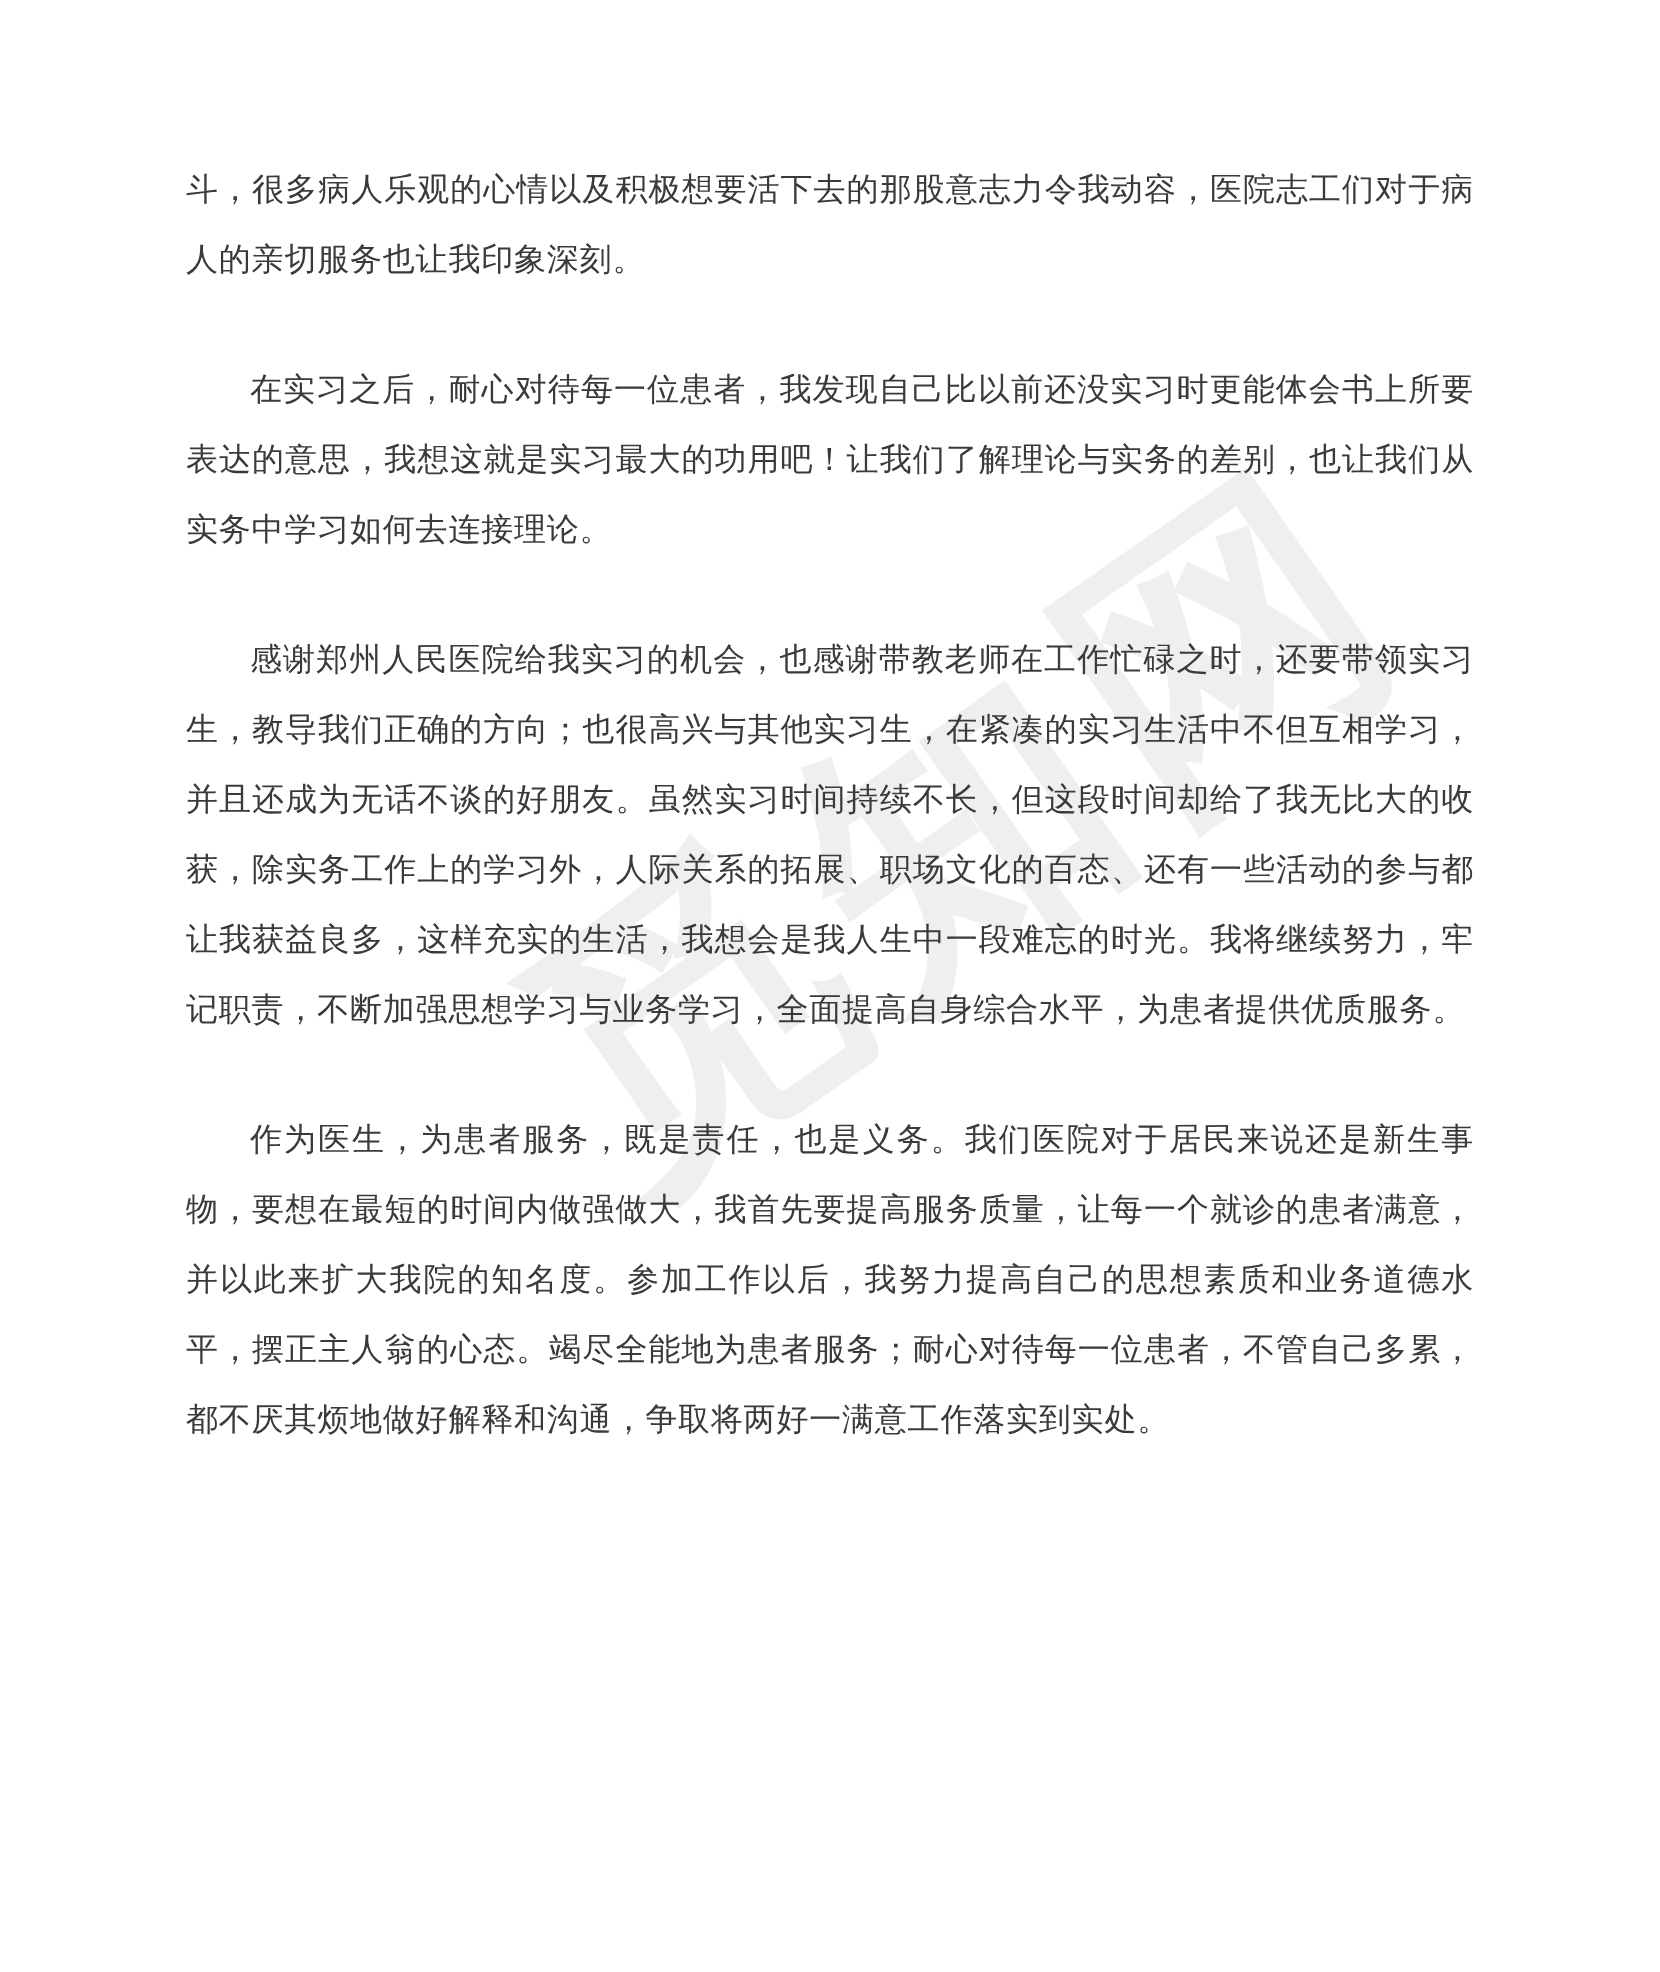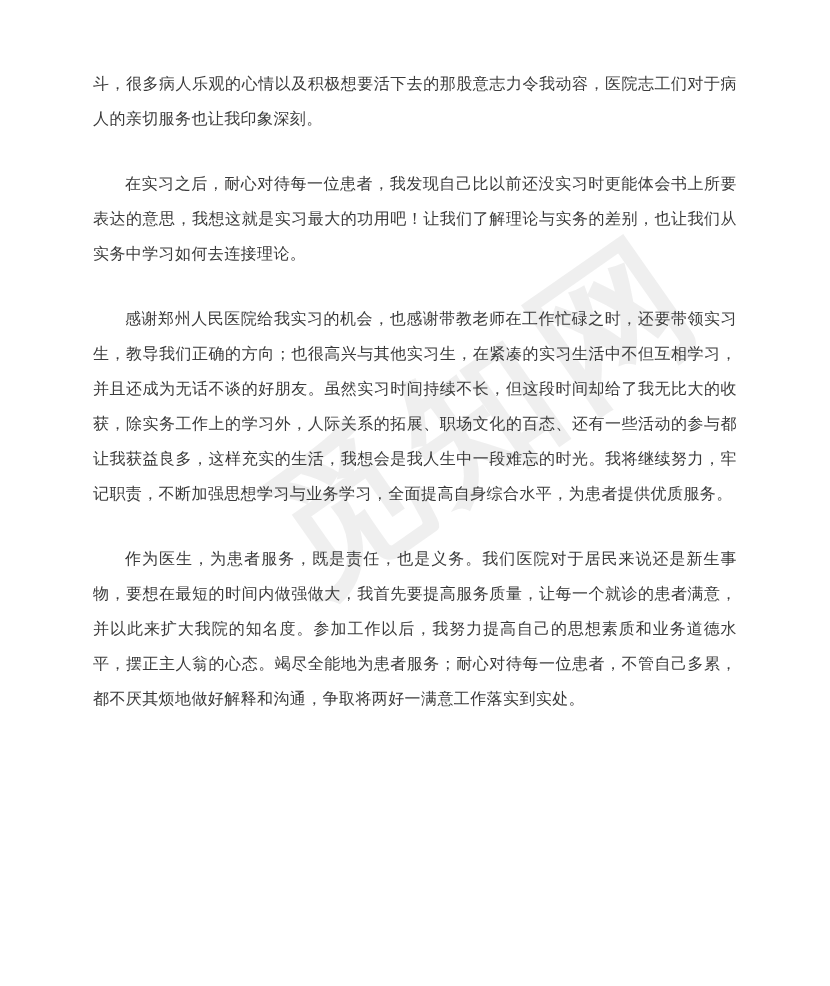--- a/index.html
+++ b/index.html
@@ -26,21 +26,21 @@
     letter-spacing: 12px;
     color: rgba(180, 180, 180, 0.22);
     white-space: nowrap;
     z-index: 0;
     pointer-events: none;
     user-select: none;
   }
   .content {
     position: absolute;
     left: 93px;
-    top: 66px;
+    top: 78px;
     width: 644px;
     z-index: 1;
   }
   .para {
     margin: 0 0 30px 0;
     font-size: 16px;
     line-height: 35px;
     letter-spacing: 0.4px;
     color: #3a3a3a;
     text-align: justify;

